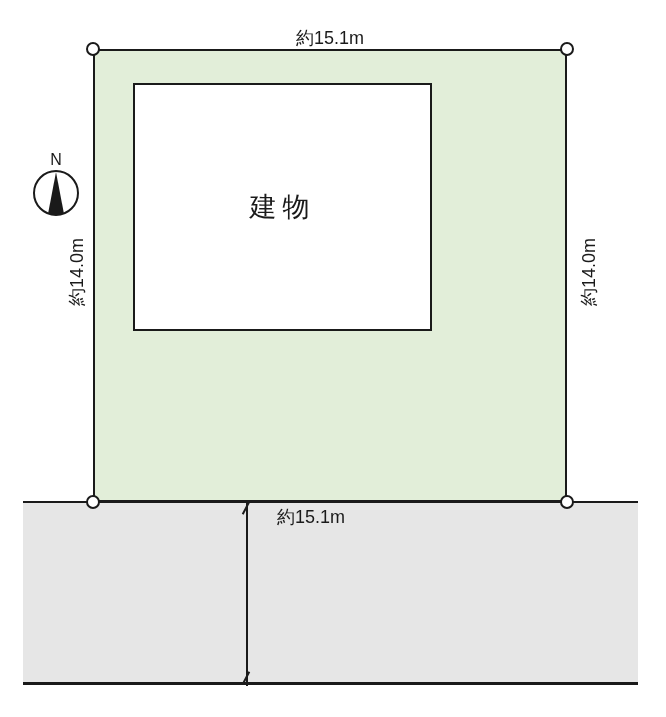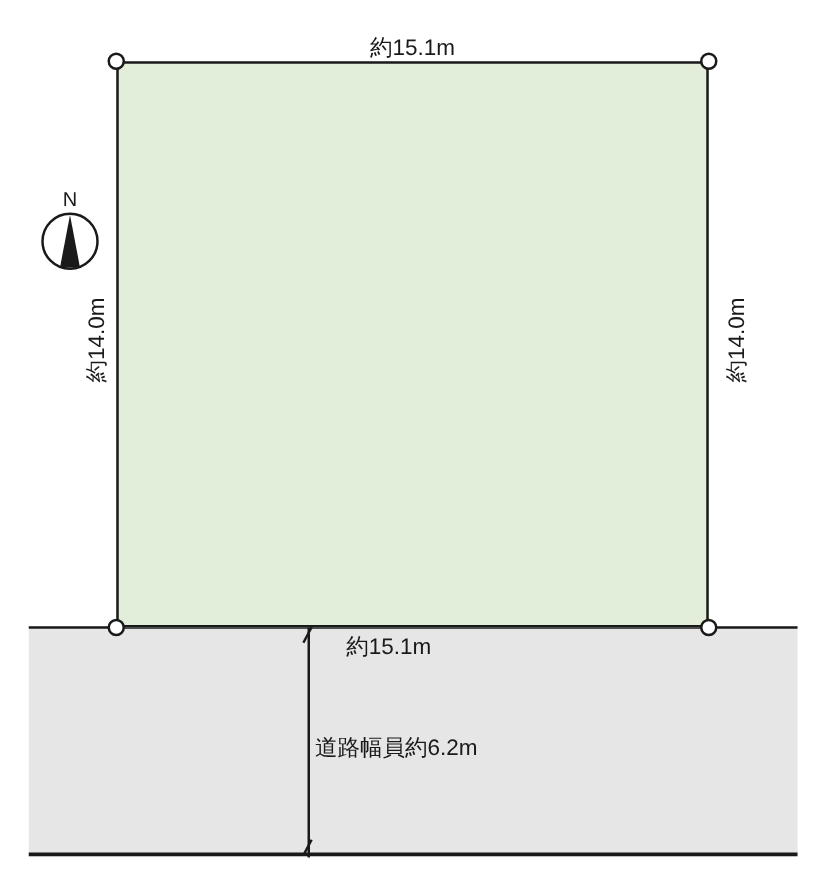--- a/index.html
+++ b/index.html
@@ -47,36 +47,38 @@
 </style>
 </head>
 <body>
 
 <div class="canvas">
 
   <div class="abs road" style="background-color: rgb(230, 230, 230);"></div>
 
   <div class="abs plot" style="background-color: rgb(226, 238, 217);"></div>
 
+  <div class="abs building" style="background-color: rgb(255, 255, 255);">
+    <span class="building-label">建物</span>
+  </div>
 
   <div class="abs corner" style="left:86px;top:42px;"></div>
   <div class="abs corner" style="left:560px;top:42px;"></div>
   <div class="abs corner" style="left:86px;top:495px;"></div>
   <div class="abs corner" style="left:560px;top:495px;"></div>
 
   <div class="abs dim dim-top">約15.1m</div>
   <div class="abs dim dim-left">約14.0m</div>
   <div class="abs dim dim-right">約14.0m</div>
 
   <div class="abs dimline"></div>
   <div class="abs tick tick-top"></div>
   <div class="abs tick tick-bottom"></div>
 
   <div class="abs dim dim-frontage">約15.1m</div>
-  <div class="abs road-width-label">道路幅員約6.2m</div>
 
   <svg class="abs compass" width="70" height="76" viewBox="0 0 70 76">
     <circle cx="35" cy="45" r="22" fill="none" stroke="#1a1a1a" stroke-width="2"></circle>
     <polygon points="35,24 27,66 43,66" fill="#1a1a1a"></polygon>
     <text x="35" y="17" text-anchor="middle" font-size="16" fill="#1a1a1a">N</text>
   </svg>
 
 </div>
 
 </body></html>

